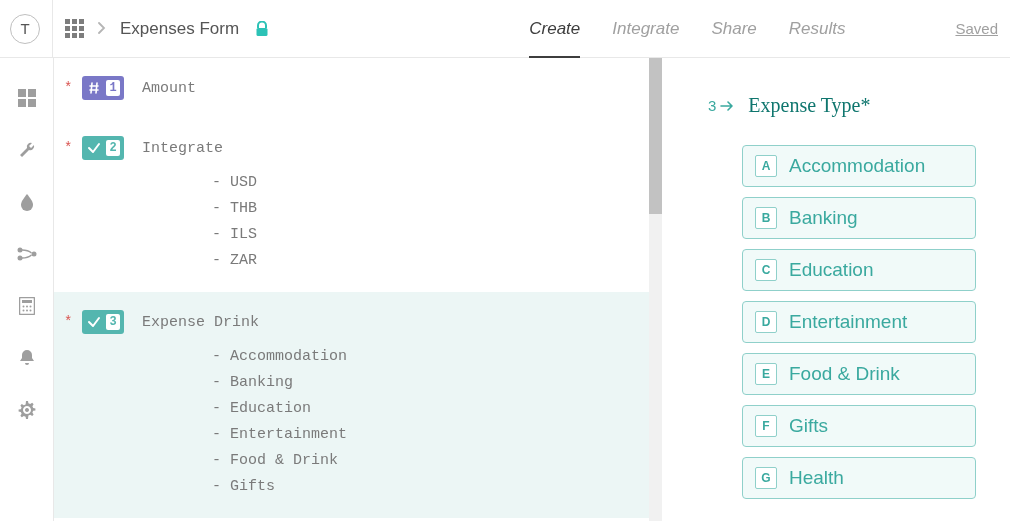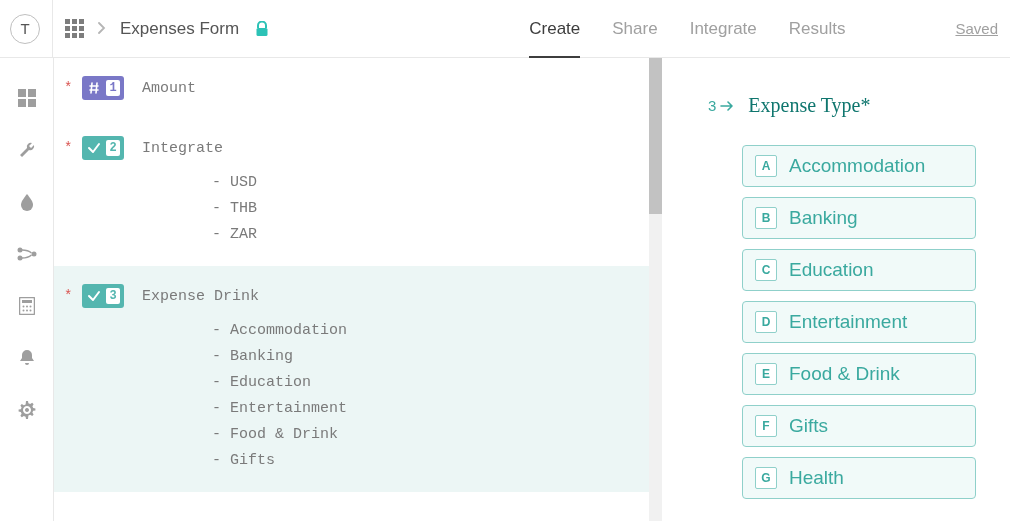--- a/index.html
+++ b/index.html
@@ -8,21 +8,21 @@
   
   .header { height: 58px; border-bottom: 1px solid #e8e8e8; display: flex; align-items: center; padding: 0 12px 0 10px; }
   .avatar { width: 30px; height: 30px; border: 1px solid #bfbfbf; border-radius: 50%; display: flex; align-items: center; justify-content: center; font-size: 15px; color: #555; }
   .header-sep { width: 1px; height: 58px; background: #e8e8e8; margin: 0 12px; }
   .apps-icon { display: grid; grid-template-columns: repeat(3, 5px); grid-template-rows: repeat(3, 5px); gap: 2px; }
   .apps-icon span { background: #7d7d7d; }
   .chevron { margin: 0 14px; color: #b5b5b5; font-size: 14px; }
   .form-title { font-size: 17px; color: #555; }
   .lock-icon svg { display: block; }
   .lock-icon { margin-left: 16px; }
-  .nav-tabs { margin-left: auto; display: flex; align-items: flex-start; height: 100%; }
+  .nav-tabs { margin-left: auto; display: flex; align-items: flex-start; height: 100%; font-style: italic; }
   .nav-tab { color: #a0a0a0; font-size: 17px; margin: 0 16px; height: 100%; display: flex; align-items: center; position: relative; cursor: pointer; }
   .nav-tab.active { color: #3d3d3d; }
   .nav-tab.active::after { content: ""; position: absolute; bottom: -1px; left: 0; right: 0; height: 2px; background: #3d3d3d; }
   .saved-link { margin-left: 94px; color: #a0a0a0; text-decoration: underline; font-size: 15px; cursor: pointer; }
   
   
   .body { display: flex; height: calc(521px - 58px); }
   .sidebar-left { width: 54px; border-right: 1px solid #e8e8e8; display: flex; flex-direction: column; align-items: center; padding-top: 30px; gap: 32px; }
   .sidebar-left .tool { color: #9e9e9e; cursor: pointer; width: 20px; height: 20px; display: flex; align-items: center; justify-content: center; }
   .sidebar-left .tool svg { display: block; }
@@ -87,22 +87,22 @@
   </div>
   <div class="form-title">Expenses Form</div>
   <div class="lock-icon">
     <svg width="14" height="16" viewBox="0 0 14 16">
         <path d="M3 7 V4.5 a4 4 0 0 1 8 0 V7" stroke="#2cc2b6" stroke-width="2" fill="none"></path>
         <rect x="1.5" y="7" width="11" height="8" rx="1.5" fill="#2cc2b6"></rect>
       </svg>
   </div>
   <div class="nav-tabs">
     <div class="nav-tab active">Create</div>
+    <div class="nav-tab">Integrate</div>
     <div class="nav-tab">Share</div>
-    <div class="nav-tab">Integrate</div>
     <div class="nav-tab">Results</div>
   </div>
   <div class="saved-link">Saved</div>
 </div>
 
 <div class="body">
 
   <div class="sidebar-left">
     <div class="tool">
       <svg width="18" height="18" viewBox="0 0 18 18">
@@ -182,20 +182,21 @@
                   <path d="M2 7 L6 11 L12 3" stroke="#fff" stroke-width="2" fill="none" stroke-linecap="round" stroke-linejoin="round"></path>
                 </svg>
           </span>
           <span class="badge-num">2</span>
         </span>
         <span class="q-title">Integrate</span>
       </div>
       <div class="q-options">
         <div class="opt">USD</div>
         <div class="opt">THB</div>
+        <div class="opt">ILS</div>
         <div class="opt">ZAR</div>
       </div>
     </div>
 
     <div class="question-block selected">
       <div class="q-header">
         <span class="req-star">*</span>
         <span class="q-badge teal">
           <span class="badge-icon">
             <svg width="14" height="14" viewBox="0 0 14 14">

